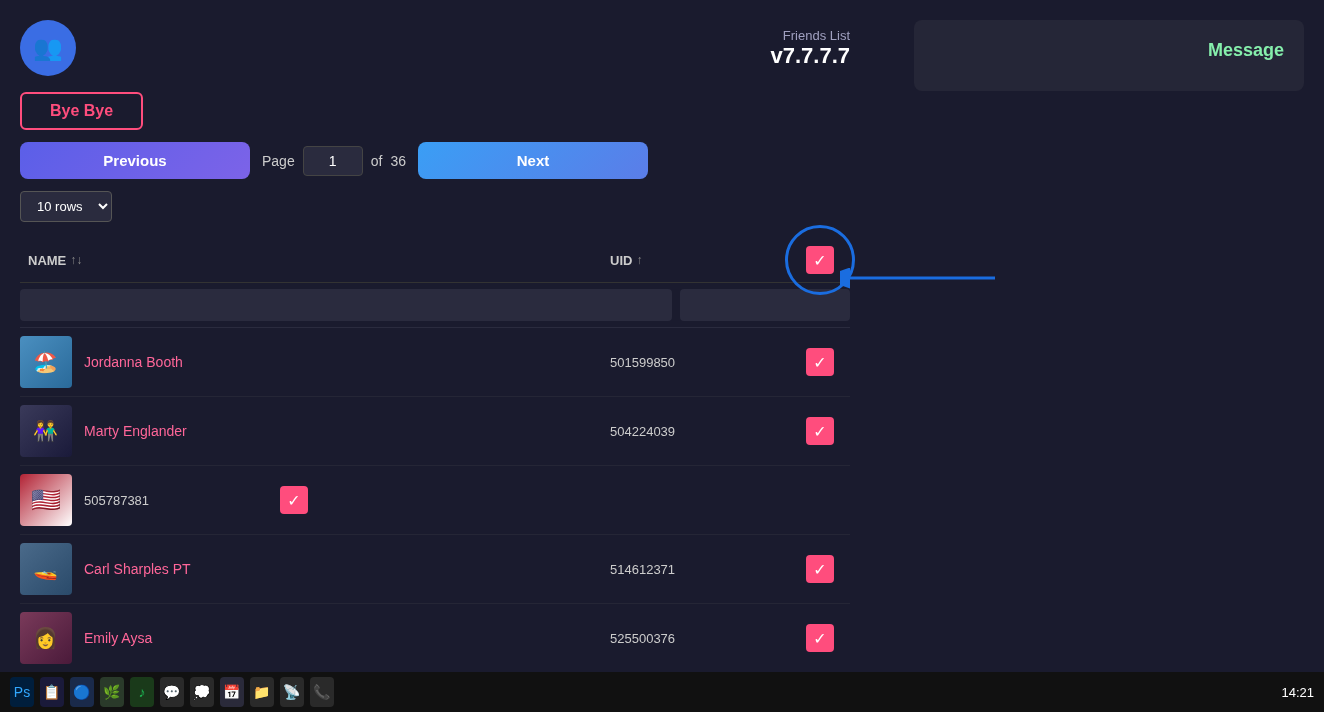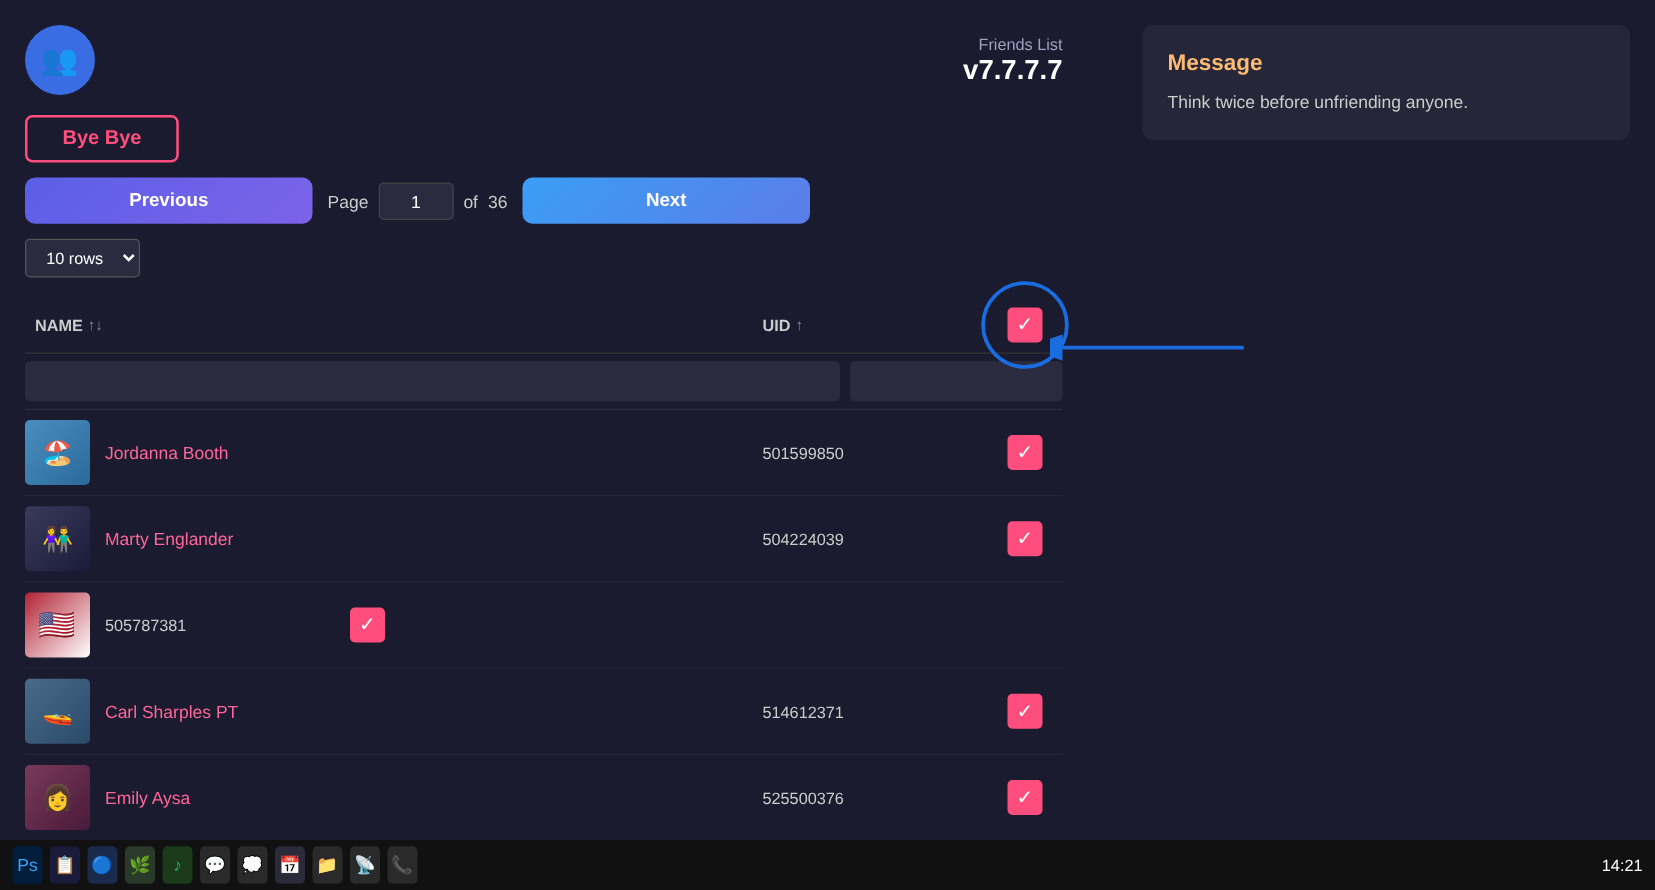--- a/index.html
+++ b/index.html
@@ -288,22 +288,23 @@
       right: 20px;
       width: 390px;
       background-color: #252637;
       border-radius: 8px;
       padding: 20px;
     }
 
     .side-panel-title {
       font-size: 18px;
       font-weight: bold;
-      color: #fdba74;
+      color: #86efac;
       margin-bottom: 10px;
+      text-align: right;
     }
 
     .side-panel-message {
       font-size: 14px;
       color: #ccc;
       line-height: 1.5;
     }
 
     
     .taskbar {
@@ -461,21 +462,20 @@
       <div class="friend-checkbox">
         <button class="pink-checkbox">✓</button>
       </div>
     </div>
 
   </div>
 </div>
 
 <div class="side-panel">
   <div class="side-panel-title">Message</div>
-  <div class="side-panel-message">Think twice before unfriending anyone.</div>
 </div>
 
 <div class="taskbar">
   <div class="taskbar-icons">
     <div class="taskbar-icon ps">Ps</div>
     <div class="taskbar-icon app" style="background:#1a1a3a;color:#6060ff;">📋</div>
     <div class="taskbar-icon blue">🔵</div>
     <div class="taskbar-icon" style="background:#2a3a2a;color:#4caf50;">🌿</div>
     <div class="taskbar-icon" style="background:#1a3a1a;color:#1db954;">♪</div>
     <div class="taskbar-icon" style="background:#2a2a2a;color:#25d366;">💬</div>

